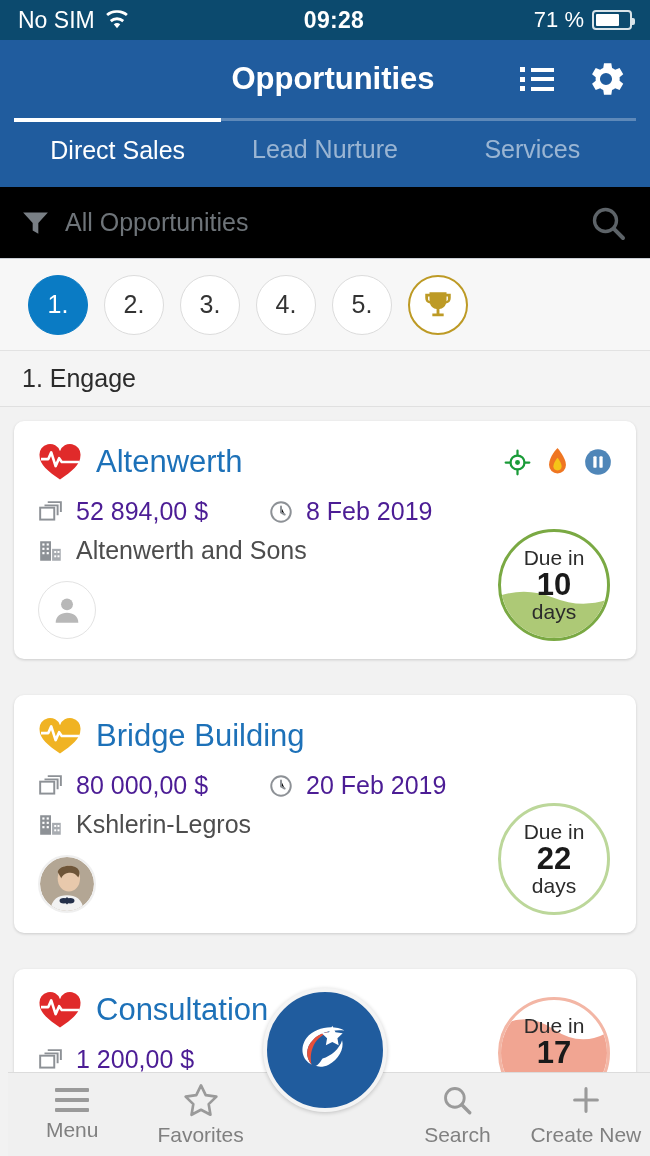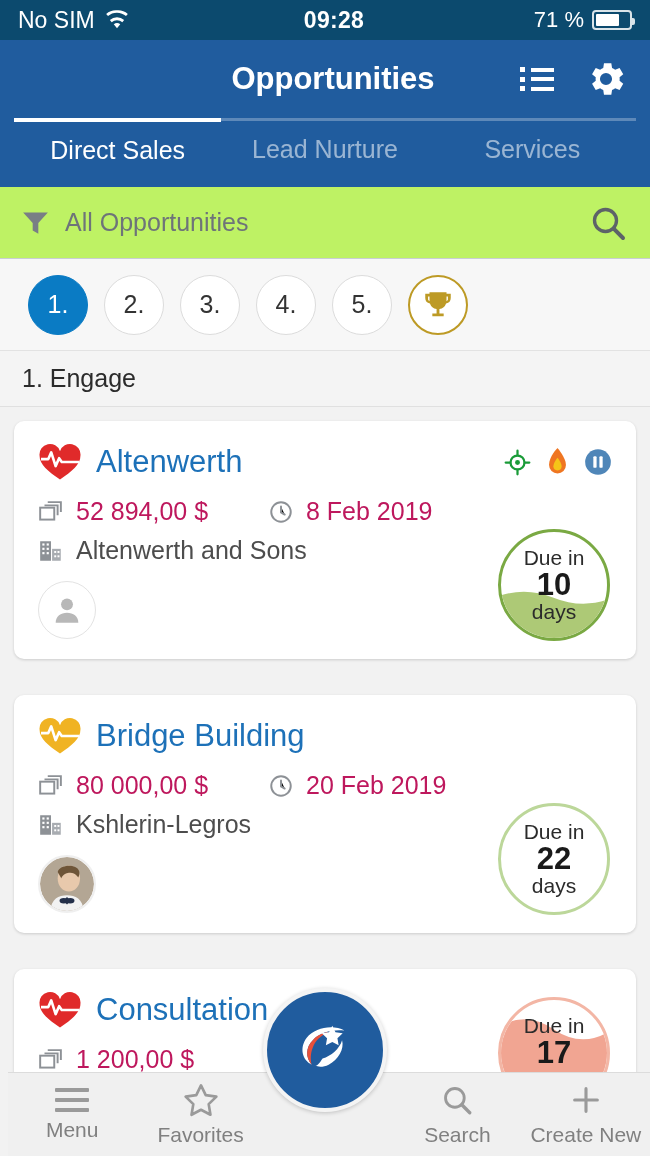--- a/index.html
+++ b/index.html
@@ -57,21 +57,21 @@
   .tabs { background: #205c9e; display: flex; padding: 0 14px 0 14px; }
   .tab {
     flex: 1; text-align: center; padding: 14px 0 22px;
     color: rgba(255,255,255,.55); font-size: 25px;
     border-top: 3px solid rgba(255,255,255,.28);
   }
   .tab.active { color: #fff; border-top: 4px solid #fff; font-weight: 500; }
 
   
   .filterbar {
-    height: 72px; background: #bef264;
+    height: 72px; background: #000000;
     display: flex; align-items: center; padding: 0 22px;
     border-bottom: 1px solid #c9ced4;
   }
   .filter-label { color: #6e7479; font-size: 25px; margin-left: 16px; }
   .funnel { width: 27px; height: 25px; }
   .search-glass { margin-left: auto; }
 
   
   .stages {
     height: 92px; background: #f7f7f7;
@@ -97,21 +97,21 @@
   
   .list { padding: 14px 14px 0; }
   .card {
     background: #fff; border-radius: 10px; margin-bottom: 36px;
     box-shadow: 0 1px 3px rgba(0,0,0,.16); padding: 22px 24px 20px;
     position: relative; min-height: 210px;
   }
   .card-title-row { display: flex; align-items: center; }
   .card-title { color: #1d71b8; font-size: 31px; margin-left: 14px; }
   .card-status-icons { margin-left: auto; display: flex; align-items: center; gap: 14px; }
-  .meta-row { display: flex; align-items: center; margin-top: 16px; font-size: 25px; color: #be185d; }
+  .meta-row { display: flex; align-items: center; margin-top: 16px; font-size: 25px; color: #4c1d95; }
   .meta-item { display: flex; align-items: center; gap: 12px; }
   .meta-item.amount { min-width: 230px; }
   .meta-row2 { display: flex; align-items: center; gap: 12px; margin-top: 10px; font-size: 25px; color: #4d4d4d; }
   .avatar {
     width: 58px; height: 58px; border-radius: 50%; margin-top: 16px;
     border: 1px solid #e3e3e3; background: #fff;
     display: flex; align-items: center; justify-content: center; overflow: hidden;
   }
   .avatar.photo { border: 2px solid #efefef; }
 

